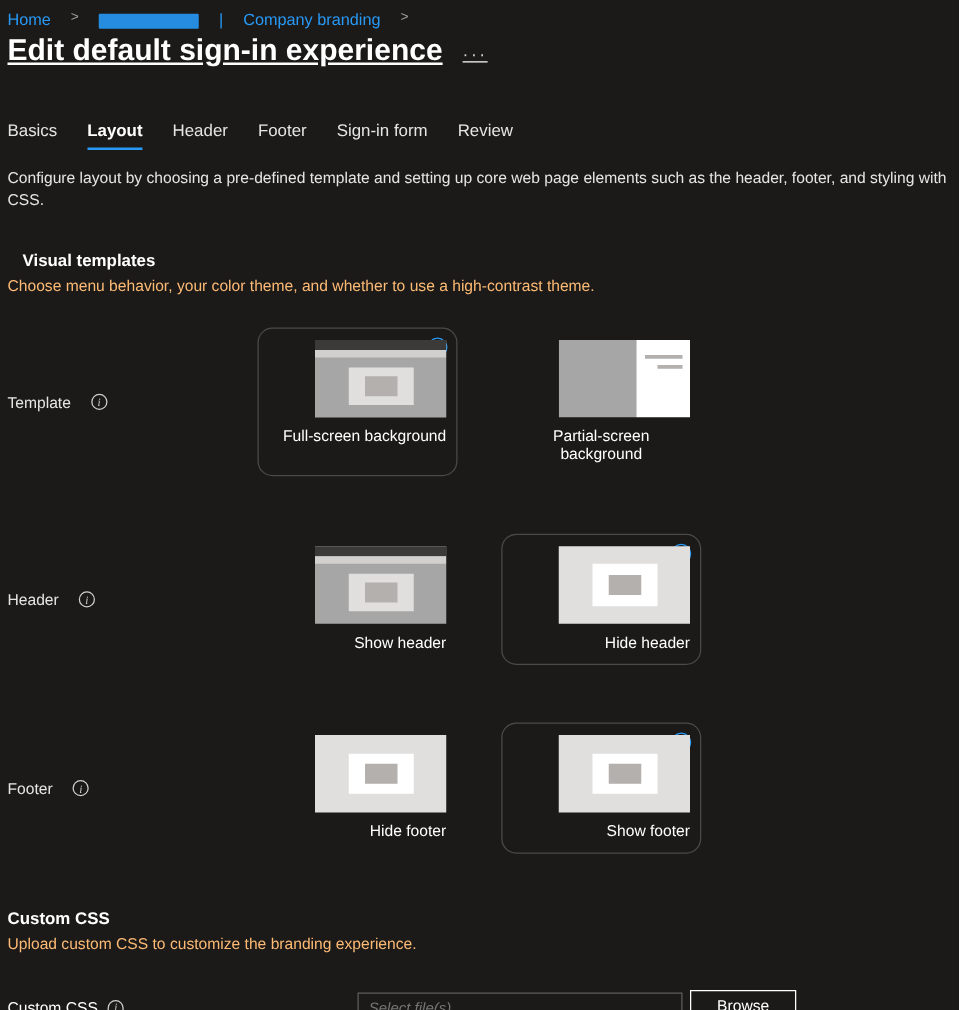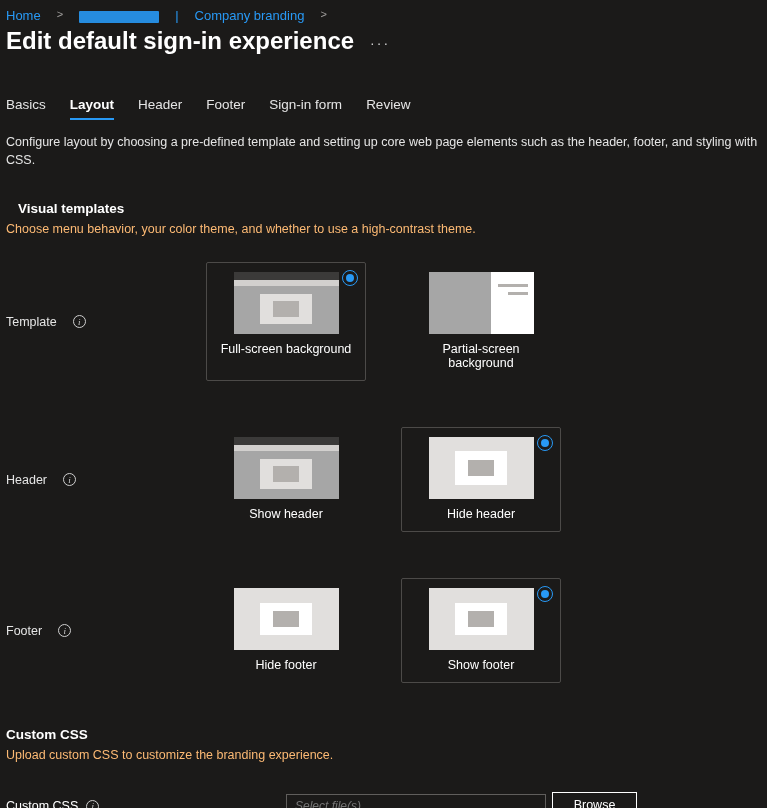--- a/index.html
+++ b/index.html
@@ -28,20 +28,21 @@
       background: #2899f5;
       vertical-align: middle;
       border-radius: 1px;
       opacity: 0.9;
     }
     .page-title-row {
       display: flex;
       align-items: flex-end;
       gap: 12px;
       padding: 0 0 6px 6px;
+      text-decoration: underline;
     }
     .page-title {
       font-size: 24px;
       font-weight: 600;
       color: #ffffff;
     }
     .ellipsis {
       color: #cfcfcf;
       font-size: 14px;
       letter-spacing: 2px;
@@ -116,27 +117,27 @@
       cursor: pointer;
     }
     .tile-group {
       display: flex;
       gap: 35px;
       padding: 8px 0 8px 0;
     }
     .tile {
       width: 160px;
       border: 1px solid transparent;
-      border-radius: 2px;
+      border-radius: 12px;
       padding: 9px 8px 10px 8px;
       position: relative;
       cursor: pointer;
       display: flex;
       flex-direction: column;
-      align-items: center;
+      align-items: flex-end;
     }
     .tile.selected {
       border-color: #4c4a48;
     }
     .radio {
       position: absolute;
       top: 7px; right: 7px;
       width: 16px; height: 16px;
       border: 1.5px solid #2899f5;
       border-radius: 50%;

